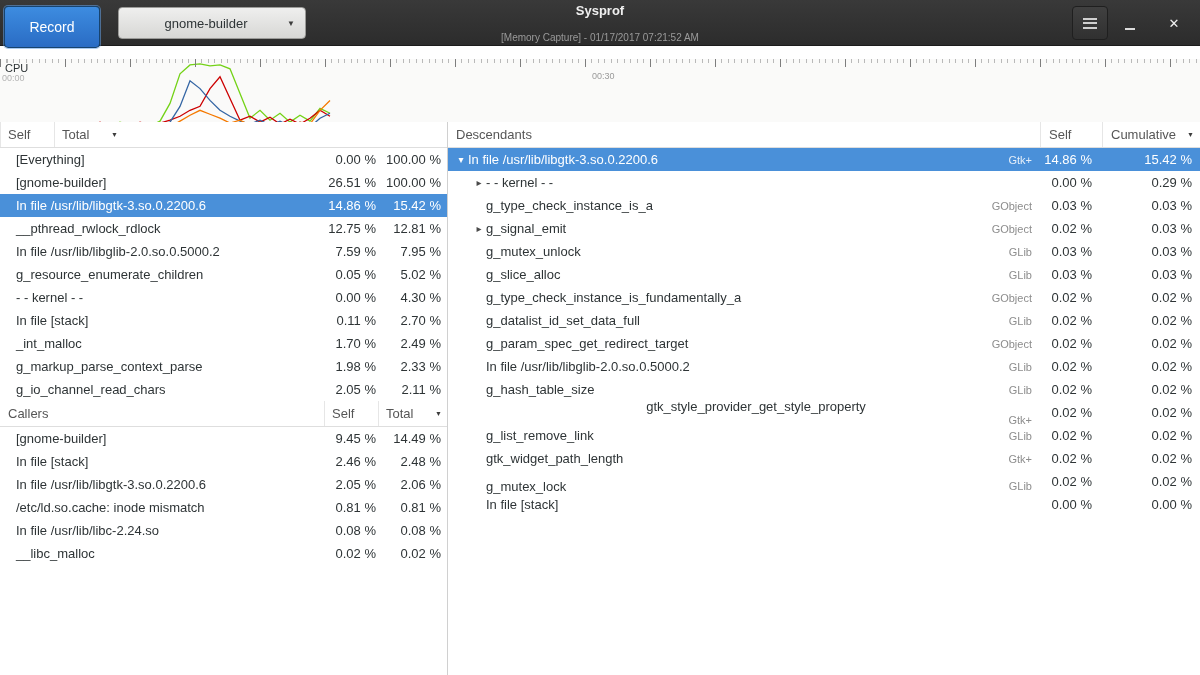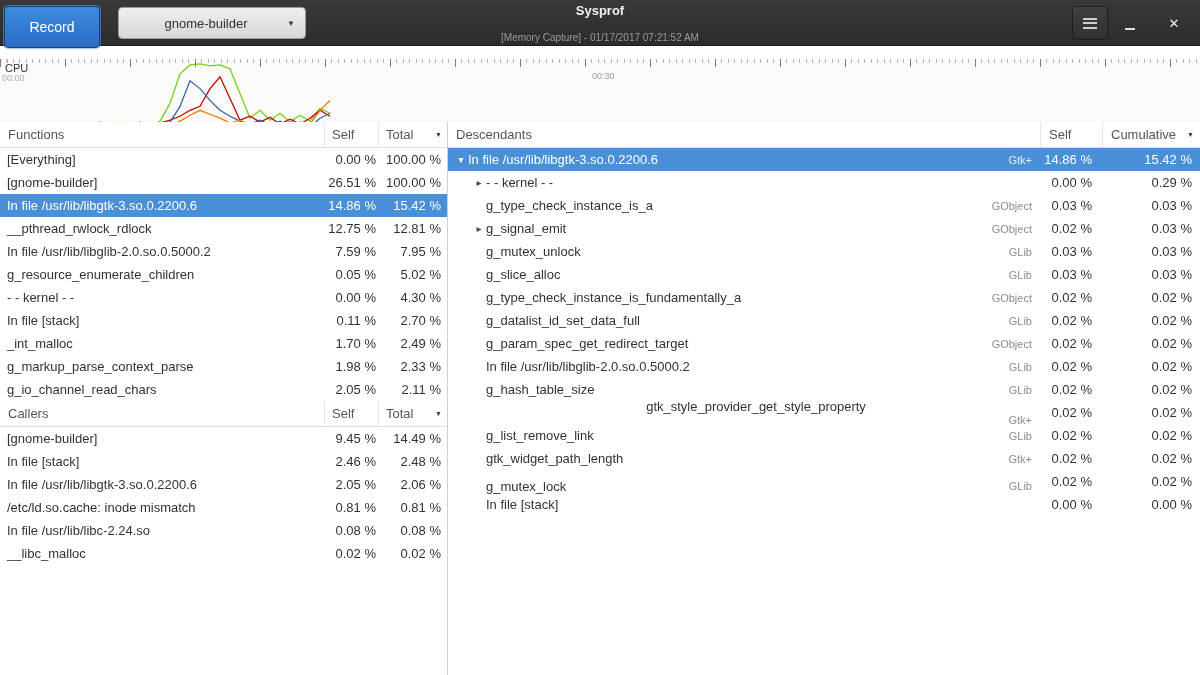--- a/index.html
+++ b/index.html
@@ -103,21 +103,21 @@
   .thead > * { display: flex; align-items: center; }
   .thead .h-name { flex: 1; padding-left: 8px; }
   .thead .h-self-l { width: 54px; padding-left: 7px; border-left: 1px solid #e6e6e6; }
   .thead .h-total-l { width: 69px; padding: 0 5px 0 7px; border-left: 1px solid #e6e6e6; justify-content: space-between; }
   .thead .h-self-r { width: 62px; padding-left: 8px; border-left: 1px solid #e6e6e6; }
   .thead .h-cum-r { width: 98px; padding: 0 6px 0 8px; border-left: 1px solid #e6e6e6; justify-content: space-between; }
   .sort-arrow { font-size: 7px; color: #3c3c3c; }
 
   .row { display: flex; height: 23px; align-items: center; font-size: 13px; color: #2e3436; }
   .row.selected { background: #4a90d9; color: #ffffff; }
-  .c-name { flex: 1; padding-left: 7px; white-space: nowrap; overflow: hidden; }
+  .c-name { flex: 1; padding-left: 16px; white-space: nowrap; overflow: hidden; }
   .c-self-l { width: 54px; text-align: right; padding-right: 2px; flex: none; }
   .c-total-l { width: 69px; text-align: right; padding-right: 6px; flex: none; }
 
   .d-name { flex: 1; display: flex; align-items: center; overflow: hidden; }
   .expander { width: 14px; flex: none; text-align: center; font-size: 10px; color: #4a4a4a; cursor: pointer; }
   .row.selected .expander { color: #ffffff; }
   .fname { white-space: nowrap; }
   .lib-tag { margin-left: auto; padding-right: 8px; font-size: 11px; color: #8d8d8d; flex: none; }
   .row.selected .lib-tag { color: rgba(255,255,255,0.85); }
   .c-self-r { width: 62px; text-align: right; padding-right: 10px; flex: none; }
@@ -161,21 +161,20 @@
   <div class="ruler"></div>
   <div class="cpu-label">CPU</div>
   <div class="time-start">00:00</div>
   <div class="time-mid">00:30</div>
 </div>
 
 <div class="panes">
 
   <div class="left-pane">
     <div class="thead">
-      <span class="h-name">Functions</span>
       <span class="h-self-l">Self</span>
       <span class="h-total-l">
         <span>Total</span>
         <span class="sort-arrow">▼</span>
       </span>
     </div>
     <div id="functions-rows">
         <div class="row">
           <span class="c-name">[Everything]</span>
           <span class="c-self-l">0.00 %</span>

